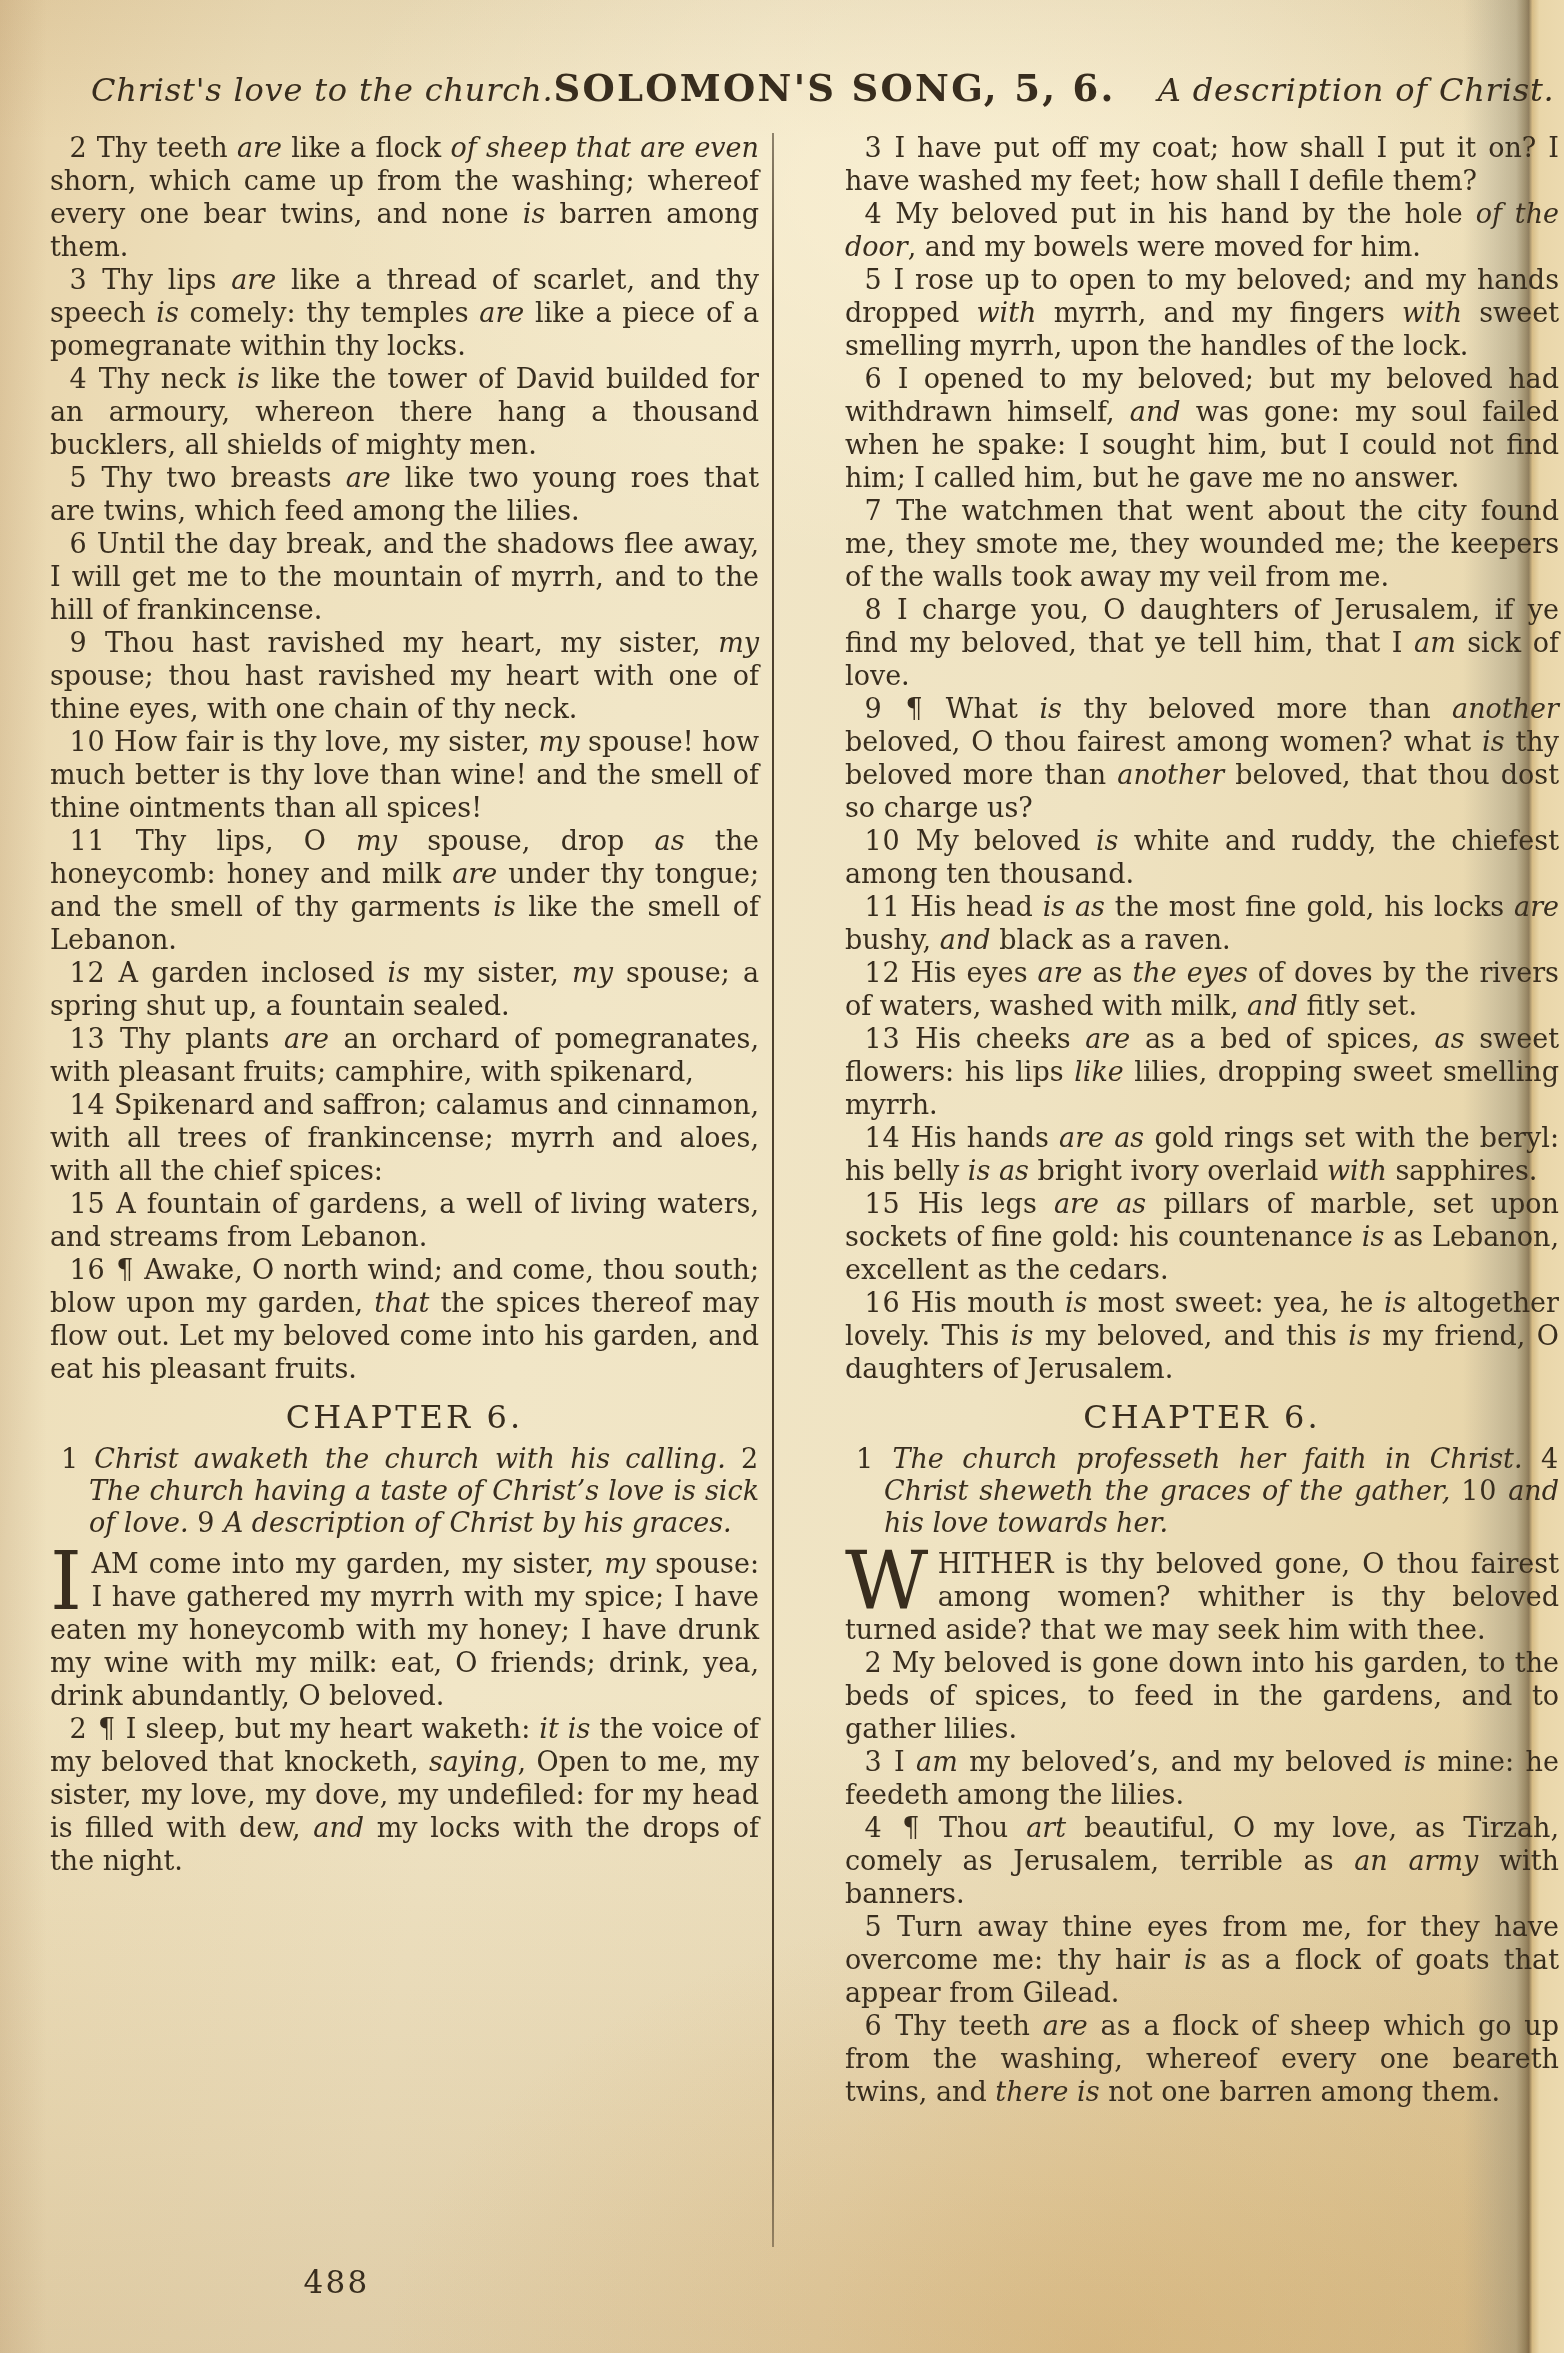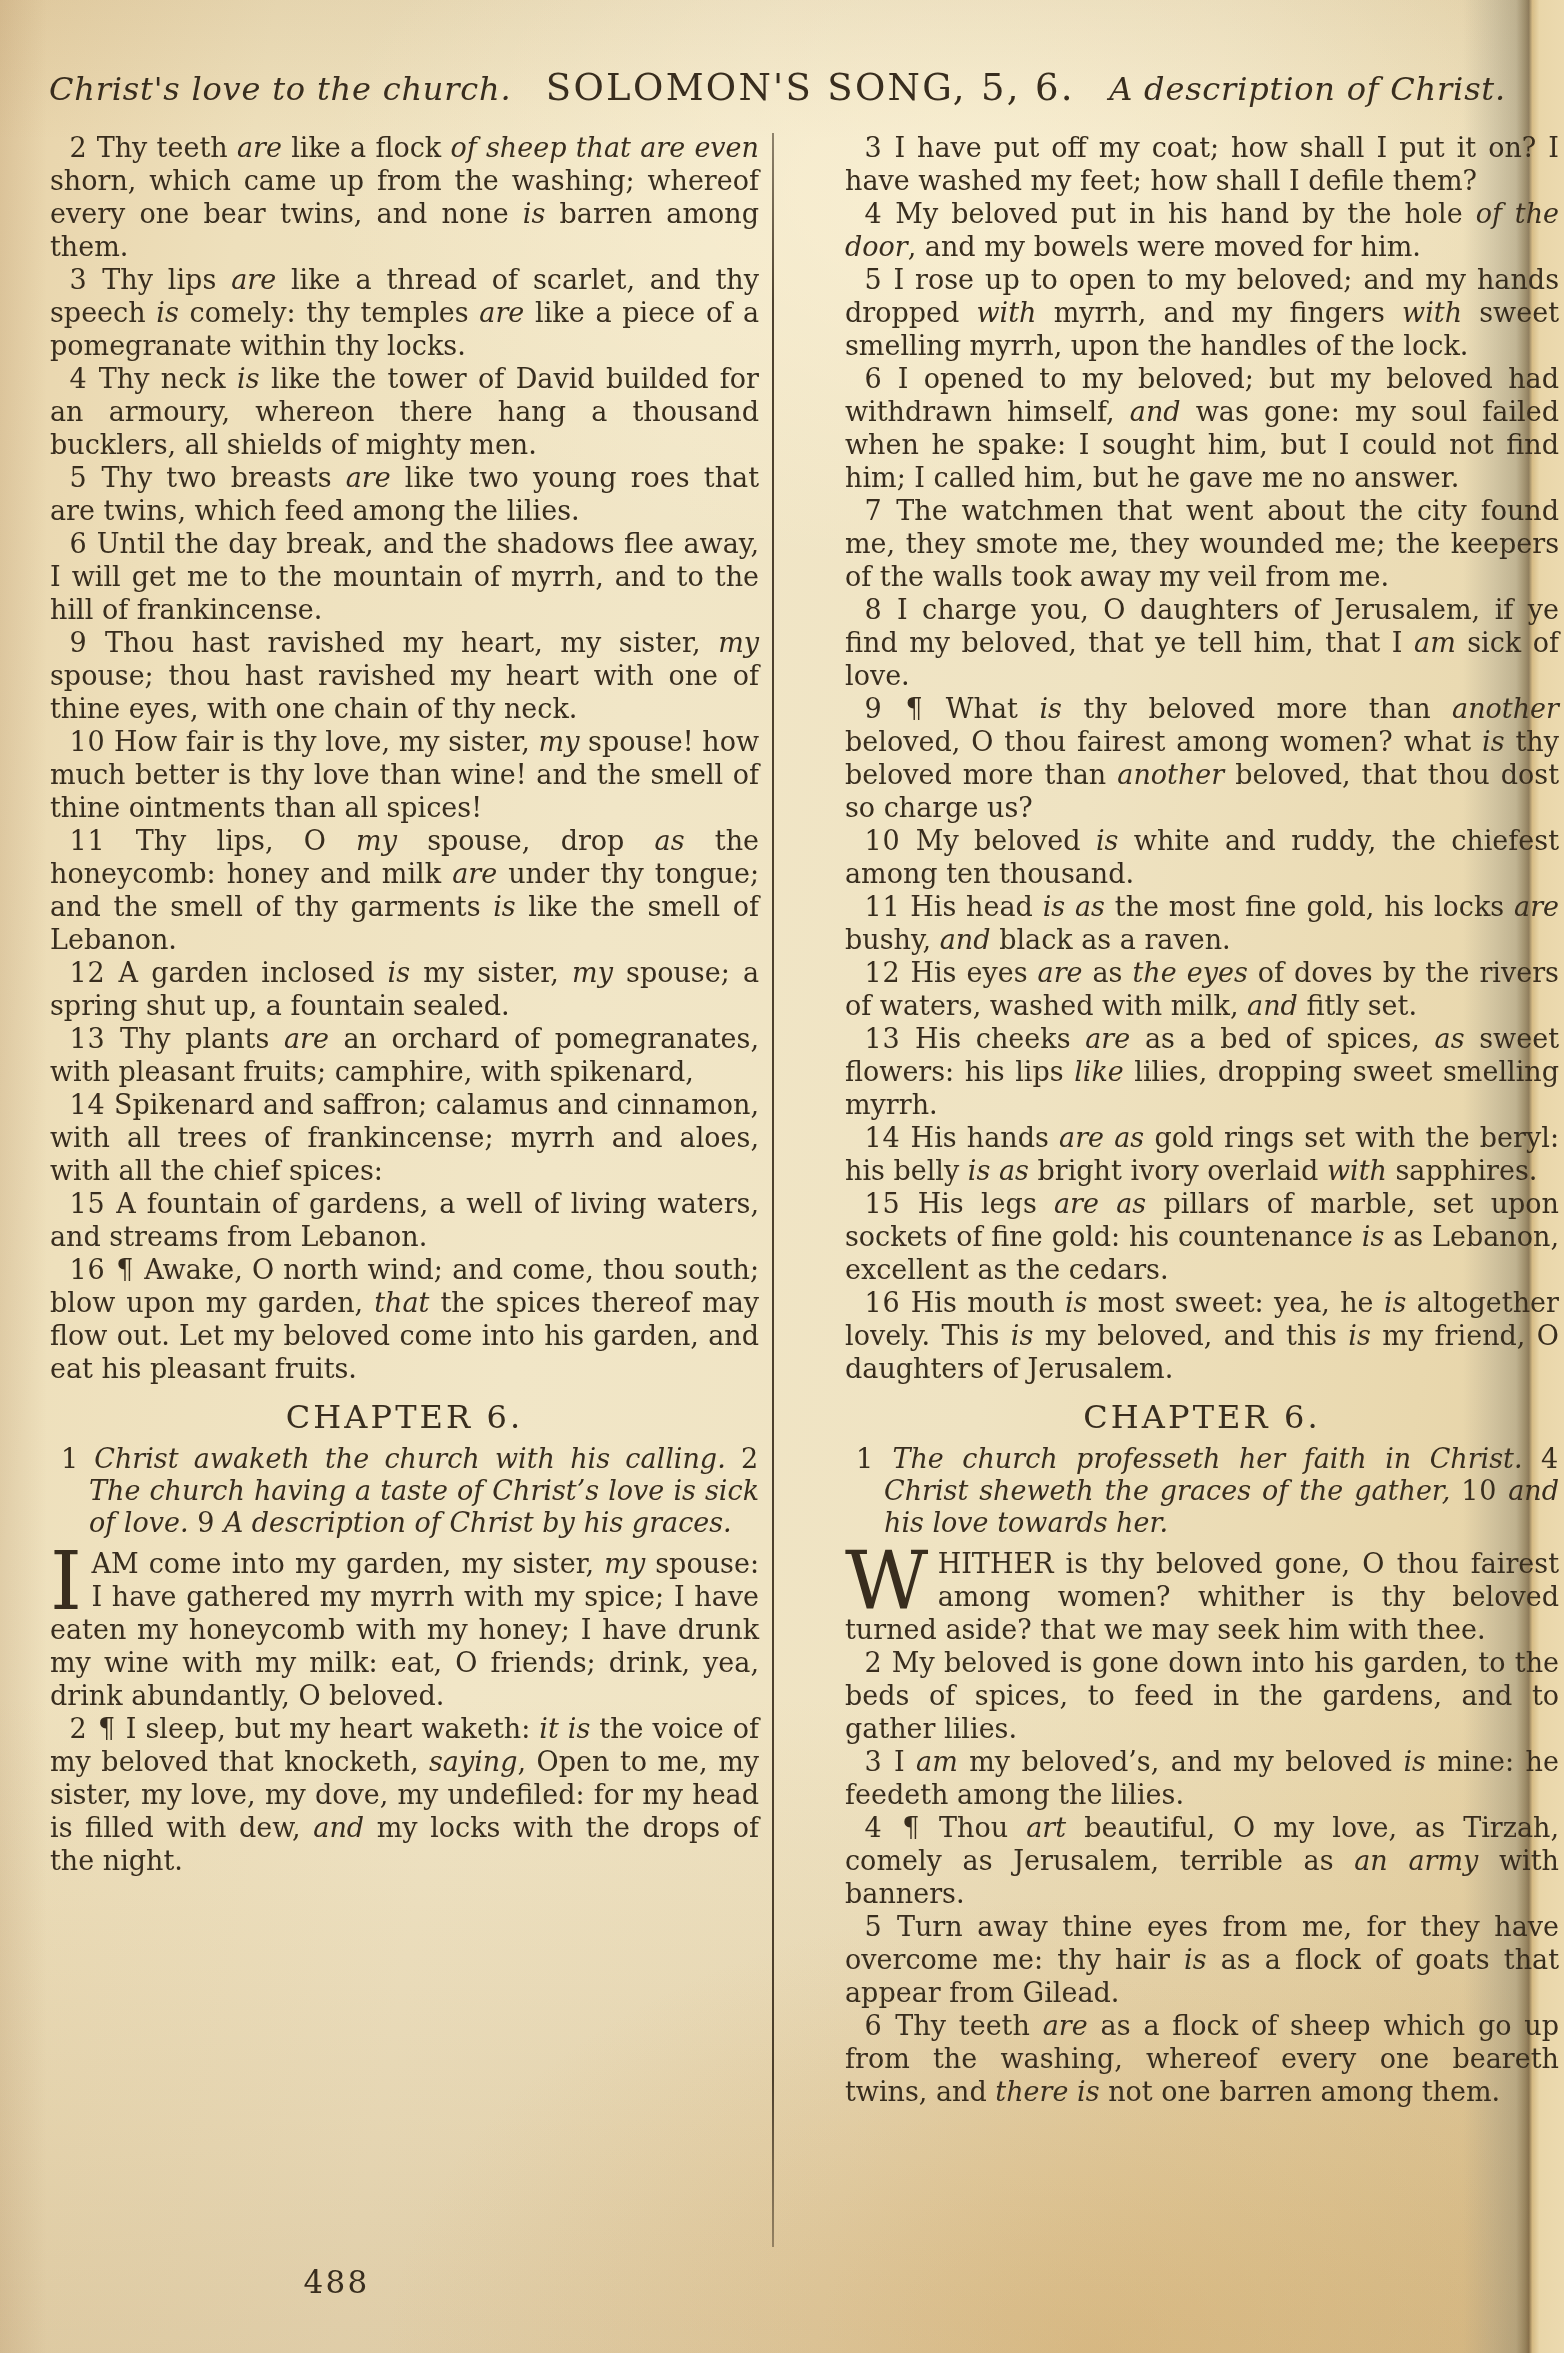--- a/index.html
+++ b/index.html
@@ -30,22 +30,22 @@
       #e9d6a9 75%, #ecdab0 100%);
   }
   .edge-left{
     position:absolute;top:0;left:0;width:47px;height:100%;
     background:linear-gradient(to right, rgba(150,105,60,0.16), rgba(150,105,60,0));
   }
   .header{
     position:absolute;top:66px;left:49px;width:1457px;
     display:flex;justify-content:space-between;align-items:baseline;
   }
-  .running-head{font-style:italic;font-size:32px;letter-spacing:0.8px;white-space:nowrap;}
-  .book-title{font-size:37px;letter-spacing:2.3px;white-space:nowrap;font-weight:400;}
+  .running-head{font-style:italic;font-size:32px;letter-spacing:0.8px;white-space:nowrap;margin-left:42px;}
+  .book-title{font-size:37px;letter-spacing:2.3px;white-space:nowrap;font-weight:700;}
   .col{
     position:absolute;top:131px;width:709px;
     font-size:27px;line-height:33px;text-align:justify;
     hyphens:auto;-webkit-hyphens:auto;
   }
   .col-left{left:50px;}
   .col-right{left:845px;width:714px;}
   .divider{
     position:absolute;left:772px;top:133px;width:2.3px;height:2114px;
     background:linear-gradient(to bottom, rgba(58,45,28,0.55), rgba(58,45,28,0.9) 8%, rgba(58,45,28,0.9) 92%, rgba(58,45,28,0.45));

